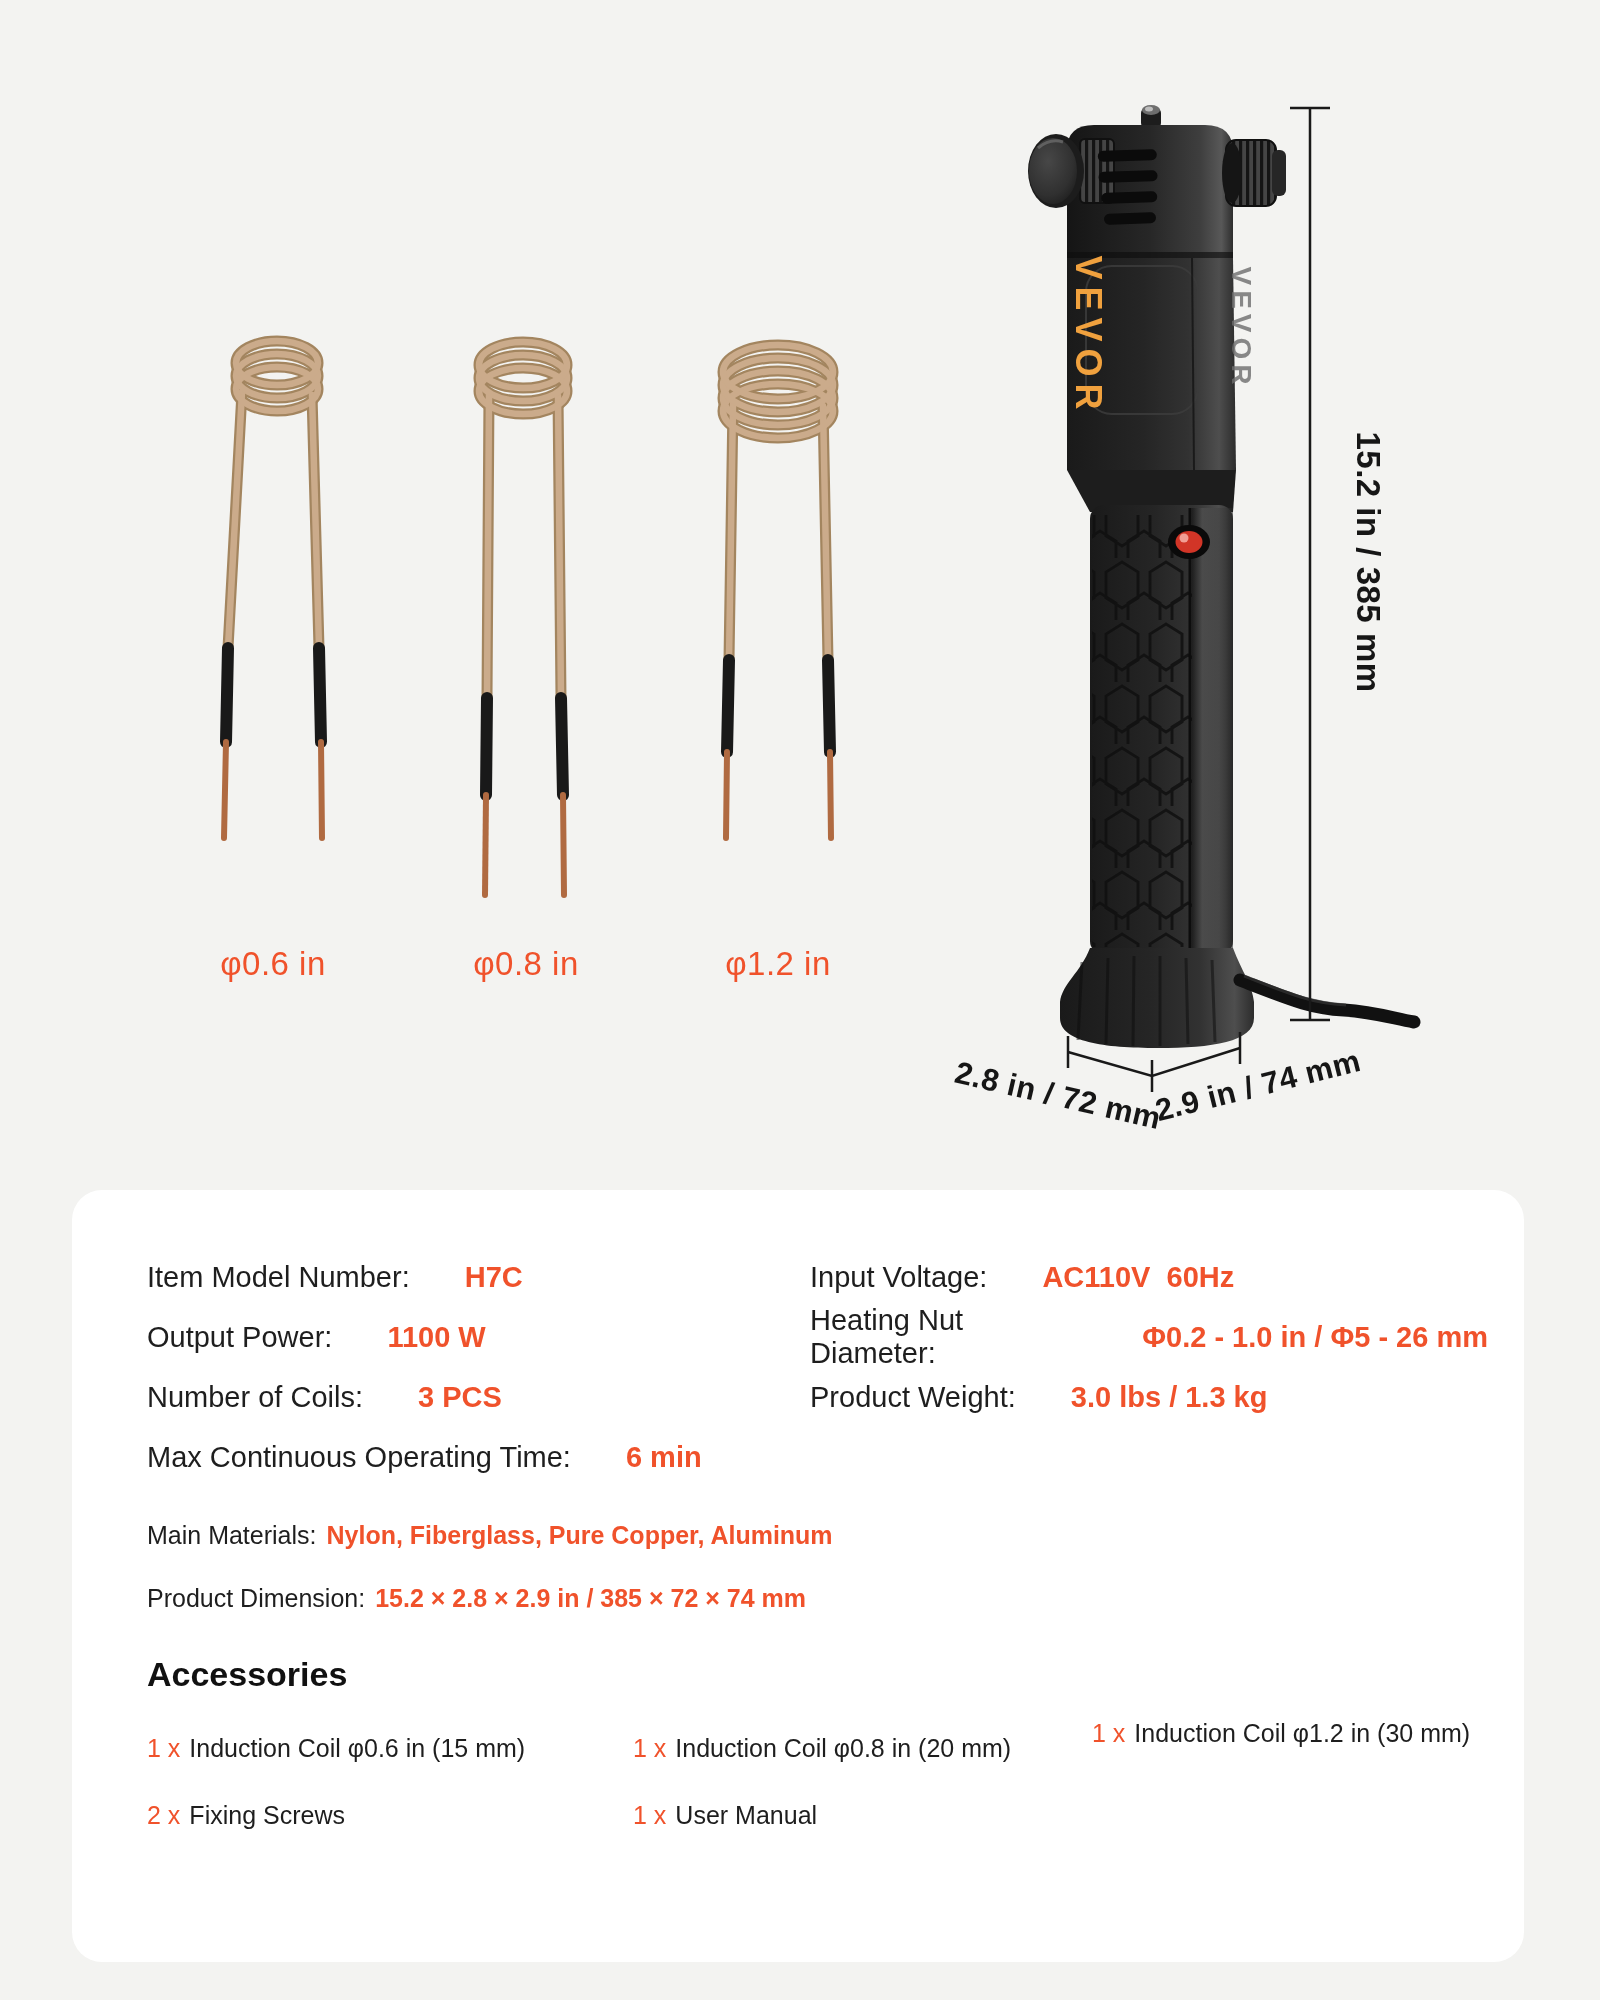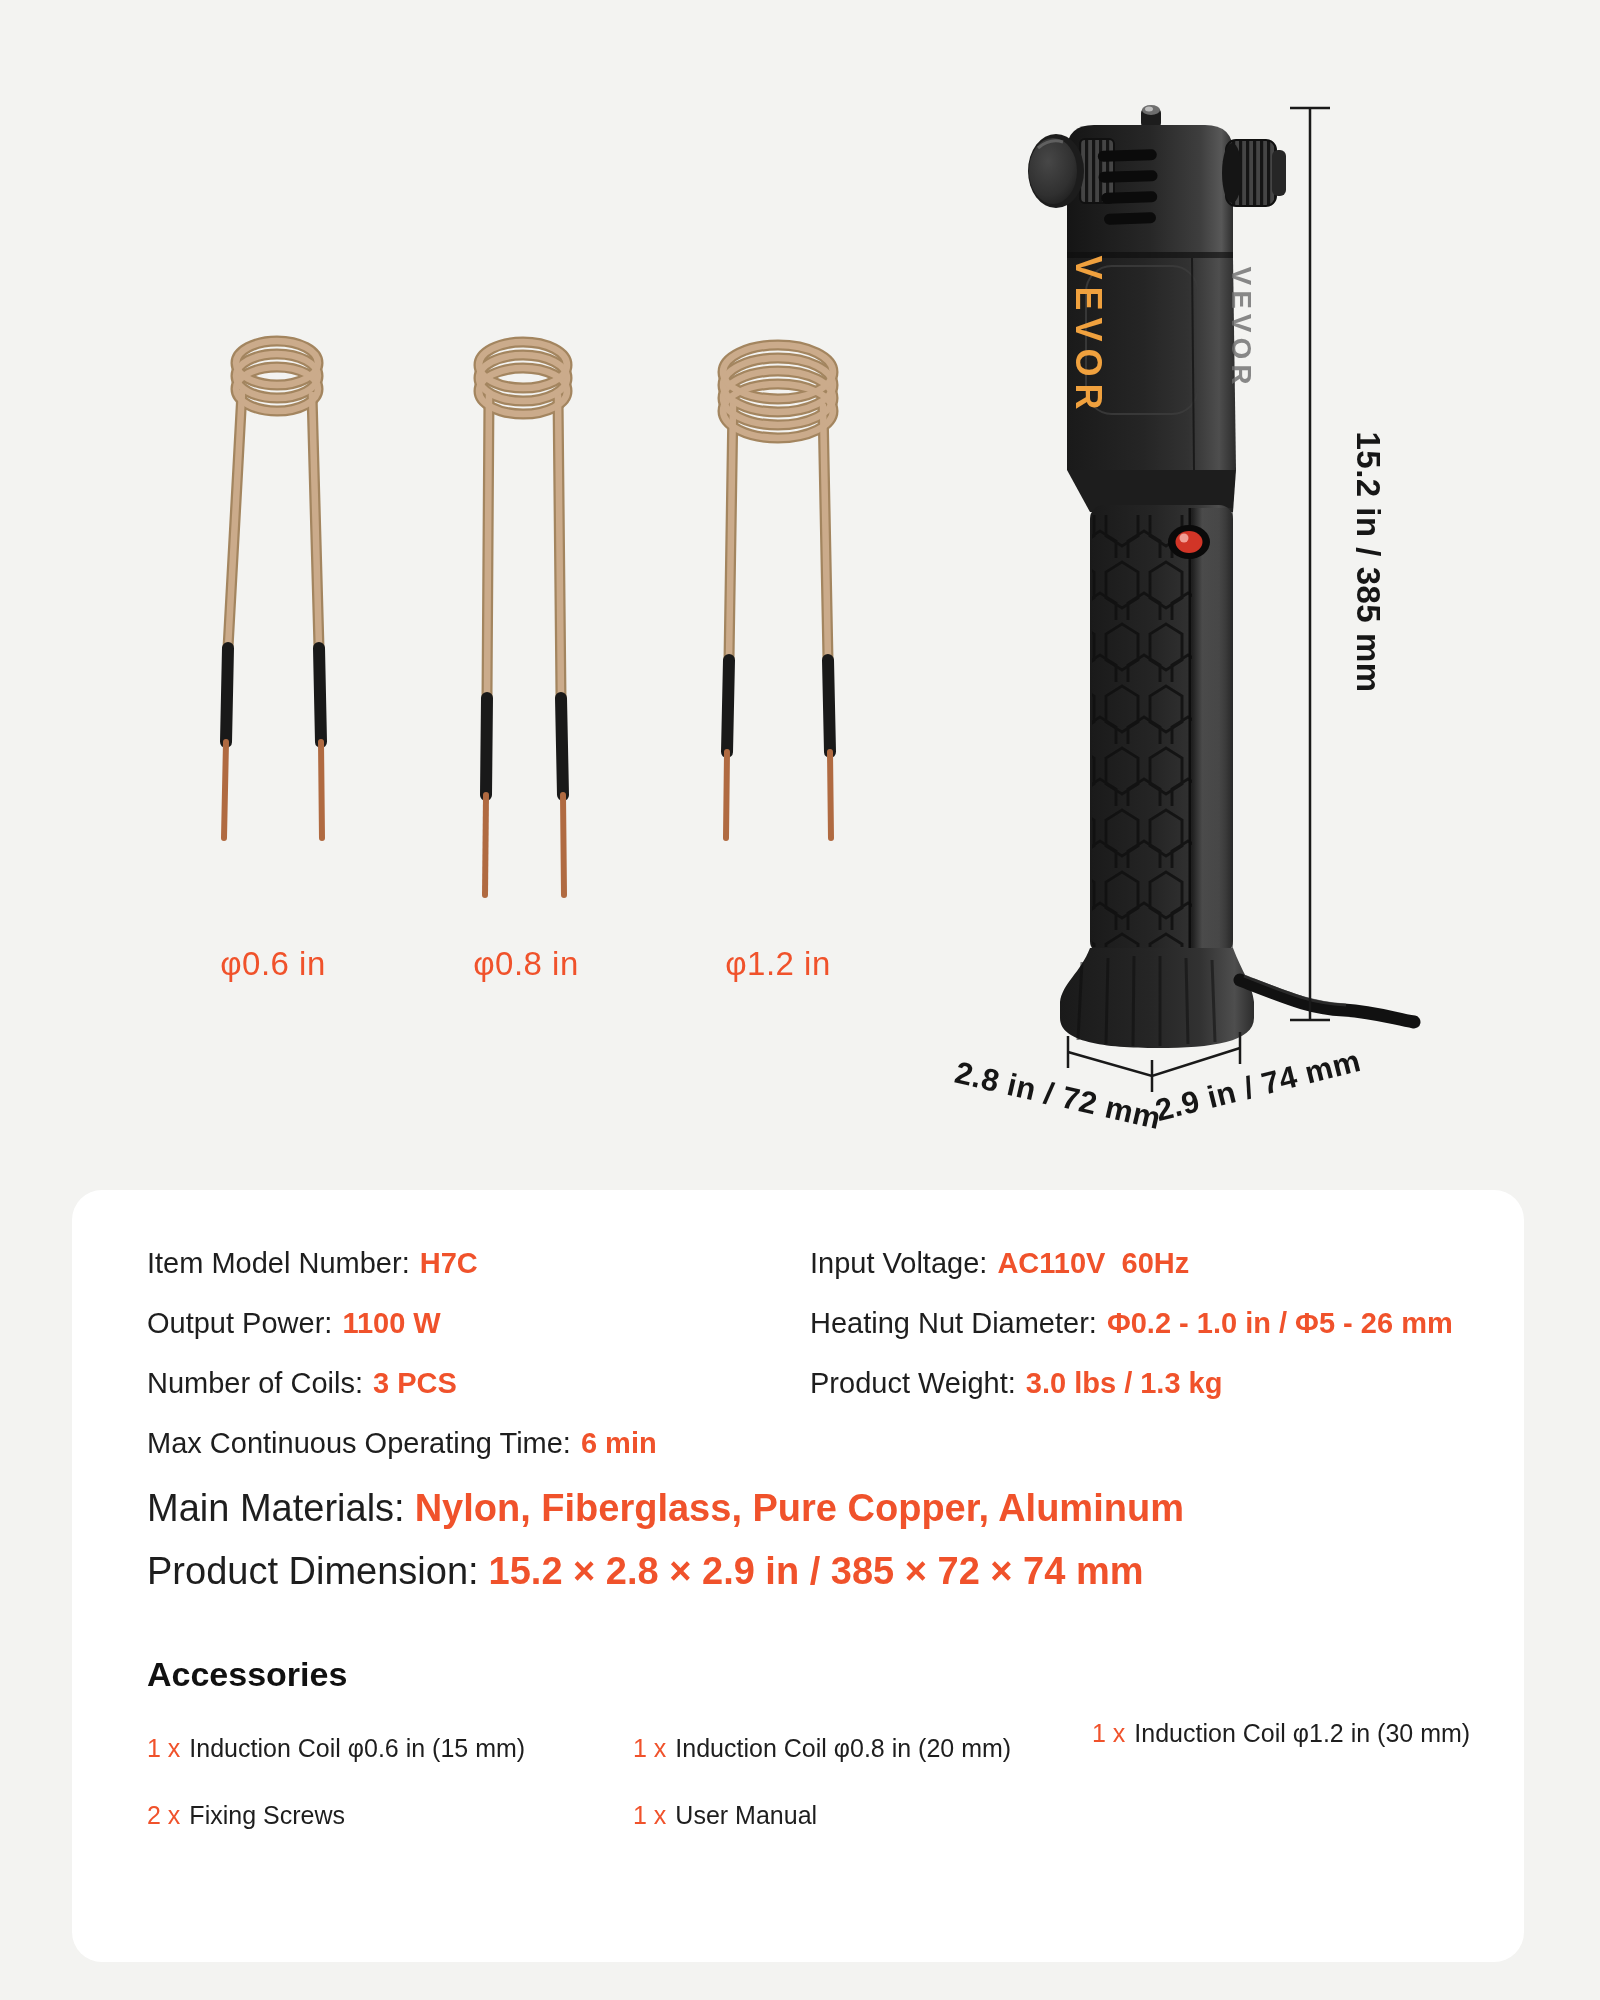--- a/index.html
+++ b/index.html
@@ -30,22 +30,22 @@
   }
   
   .card{
     position:absolute;left:72px;top:1190px;width:1452px;height:772px;
     background:#ffffff;border-radius:30px;
   }
   .card-inner{position:absolute;left:75px;top:57px;right:36px;}
   .spec-cols{display:flex;}
   .spec-col-left{width:663px;flex:none;}
   .spec-col-right{flex:1;}
-  .spec-row{height:60px;display:flex;font-size:29px;}
-  .full-row{height:63px;display:flex;align-items:flex-start;font-size:38px;}
+  .spec-row{height:60px;display:flex;align-items:center;font-size:29px;gap:45px;}
+  .full-row{height:63px;display:flex;align-items:flex-end;font-size:25px;}
   .lbl{color:#1e1e1e;}
   .val{color:#f0522b;font-weight:700;margin-left:10px;white-space:pre;}
   .acc-title{margin-top:38px;height:46px;display:flex;align-items:center;
     font-size:34px;font-weight:700;color:#111;}
   .acc-grid{
     margin-top:18px;display:grid;grid-template-columns:486px 459px 1fr;
     grid-auto-rows:67px;
   }
   .acc-item{display:flex;align-items:center;font-size:25px;}
   .acc-item .qty{color:#f0522b;margin-right:9px;white-space:pre;}

